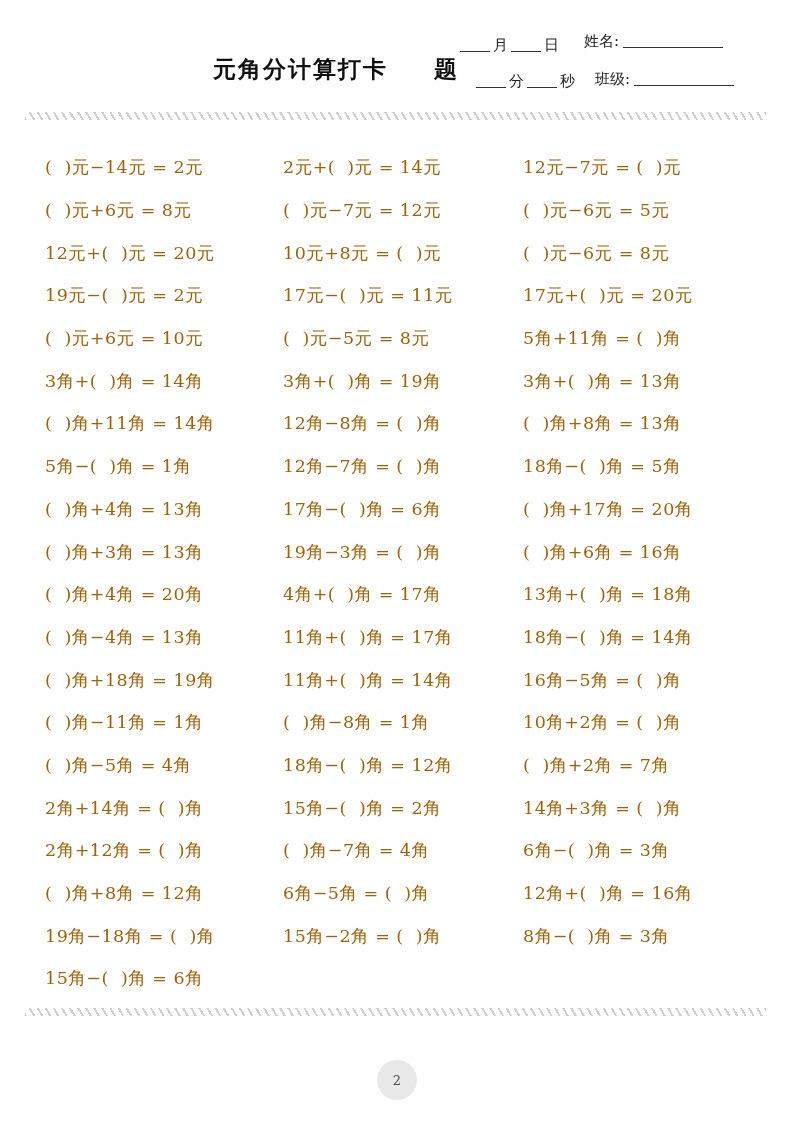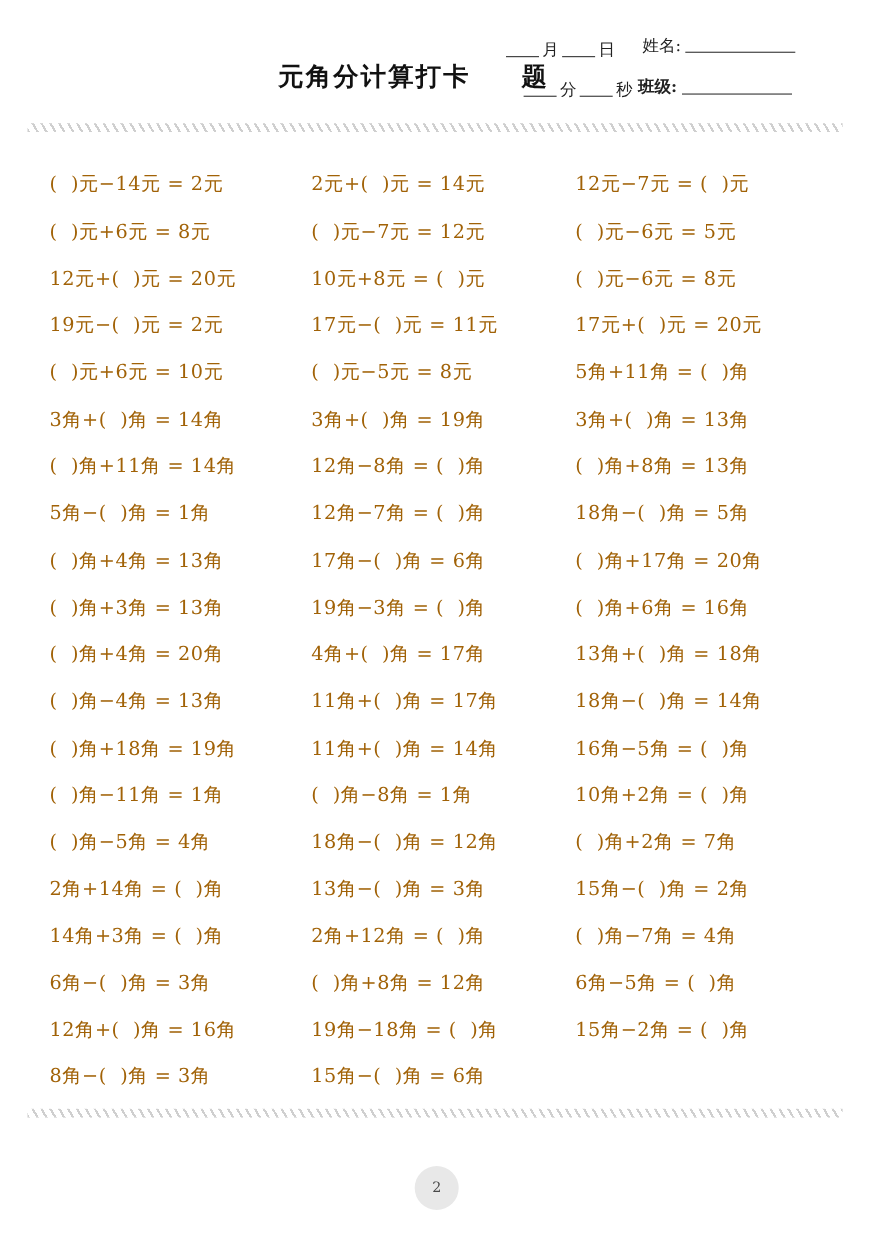--- a/index.html
+++ b/index.html
@@ -9,21 +9,21 @@
     background:#ffffff;
     overflow:hidden;
     font-family:"DejaVu Serif","Liberation Serif",serif;
     color:#1e1e1e;
   }
   
   .title-wrap{
     position:absolute;left:213px;top:54px;
     display:flex;align-items:baseline;gap:46px;
     font-family:"Liberation Sans","DejaVu Sans",sans-serif;
-    font-weight:bold;font-size:23px;letter-spacing:2px;color:#111;margin-left:40px;
+    font-weight:bold;font-size:23px;letter-spacing:2px;color:#111;
   }
   .hdr-right{position:absolute;left:460px;top:28px;width:300px;font-size:15px;color:#222;}
   .hdr-line{position:absolute;white-space:nowrap;}
   .blank-sm{display:inline-block;width:30px;border-bottom:1.5px solid #333;height:14px;vertical-align:-2px;}
   .blank-lg{display:inline-block;width:100px;border-bottom:1.5px solid #333;height:14px;vertical-align:-2px;margin-left:4px;}
   .lab{padding:0 3px;}
   
   .hatch{
     position:absolute;left:25px;width:741px;height:8px;
     background:repeating-linear-gradient(60deg,#cfcfcf 0,#cfcfcf 2px,#ffffff 2px,#ffffff 7px);
@@ -63,21 +63,21 @@
   <div class="hdr-right">
     <div class="hdr-line" style="left:0;top:8px;">
       <span class="blank-sm"></span><span class="lab">月</span><span class="blank-sm"></span><span class="lab">日</span>
     </div>
     <div class="hdr-line" style="left:124px;top:4px;">
       <span>姓名:</span><span class="blank-lg"></span>
     </div>
     <div class="hdr-line" style="left:16px;top:44px;">
       <span class="blank-sm"></span><span class="lab">分</span><span class="blank-sm"></span><span class="lab">秒</span>
     </div>
-    <div class="hdr-line" style="left:120px;top:42px;font-weight:bold;">
+    <div class="hdr-line" style="left:135px;top:42px;">
       <span>班级:</span><span class="blank-lg"></span>
     </div>
   </div>
 
   <div class="hatch top"></div>
 
   <div class="grid" id="problem-grid">
       <div class="cell">(  )元−14元 = 2元</div>
       <div class="cell">2元+(  )元 = 14元</div>
       <div class="cell">12元−7元 = (  )元</div>
@@ -117,21 +117,20 @@
       <div class="cell">(  )角+18角 = 19角</div>
       <div class="cell">11角+(  )角 = 14角</div>
       <div class="cell">16角−5角 = (  )角</div>
       <div class="cell">(  )角−11角 = 1角</div>
       <div class="cell">(  )角−8角 = 1角</div>
       <div class="cell">10角+2角 = (  )角</div>
       <div class="cell">(  )角−5角 = 4角</div>
       <div class="cell">18角−(  )角 = 12角</div>
       <div class="cell">(  )角+2角 = 7角</div>
       <div class="cell">2角+14角 = (  )角</div>
-      <div class="cell">13角−(  )角 = 3角</div>
       <div class="cell">15角−(  )角 = 2角</div>
       <div class="cell">14角+3角 = (  )角</div>
       <div class="cell">2角+12角 = (  )角</div>
       <div class="cell">(  )角−7角 = 4角</div>
       <div class="cell">6角−(  )角 = 3角</div>
       <div class="cell">(  )角+8角 = 12角</div>
       <div class="cell">6角−5角 = (  )角</div>
       <div class="cell">12角+(  )角 = 16角</div>
       <div class="cell">19角−18角 = (  )角</div>
       <div class="cell">15角−2角 = (  )角</div>

